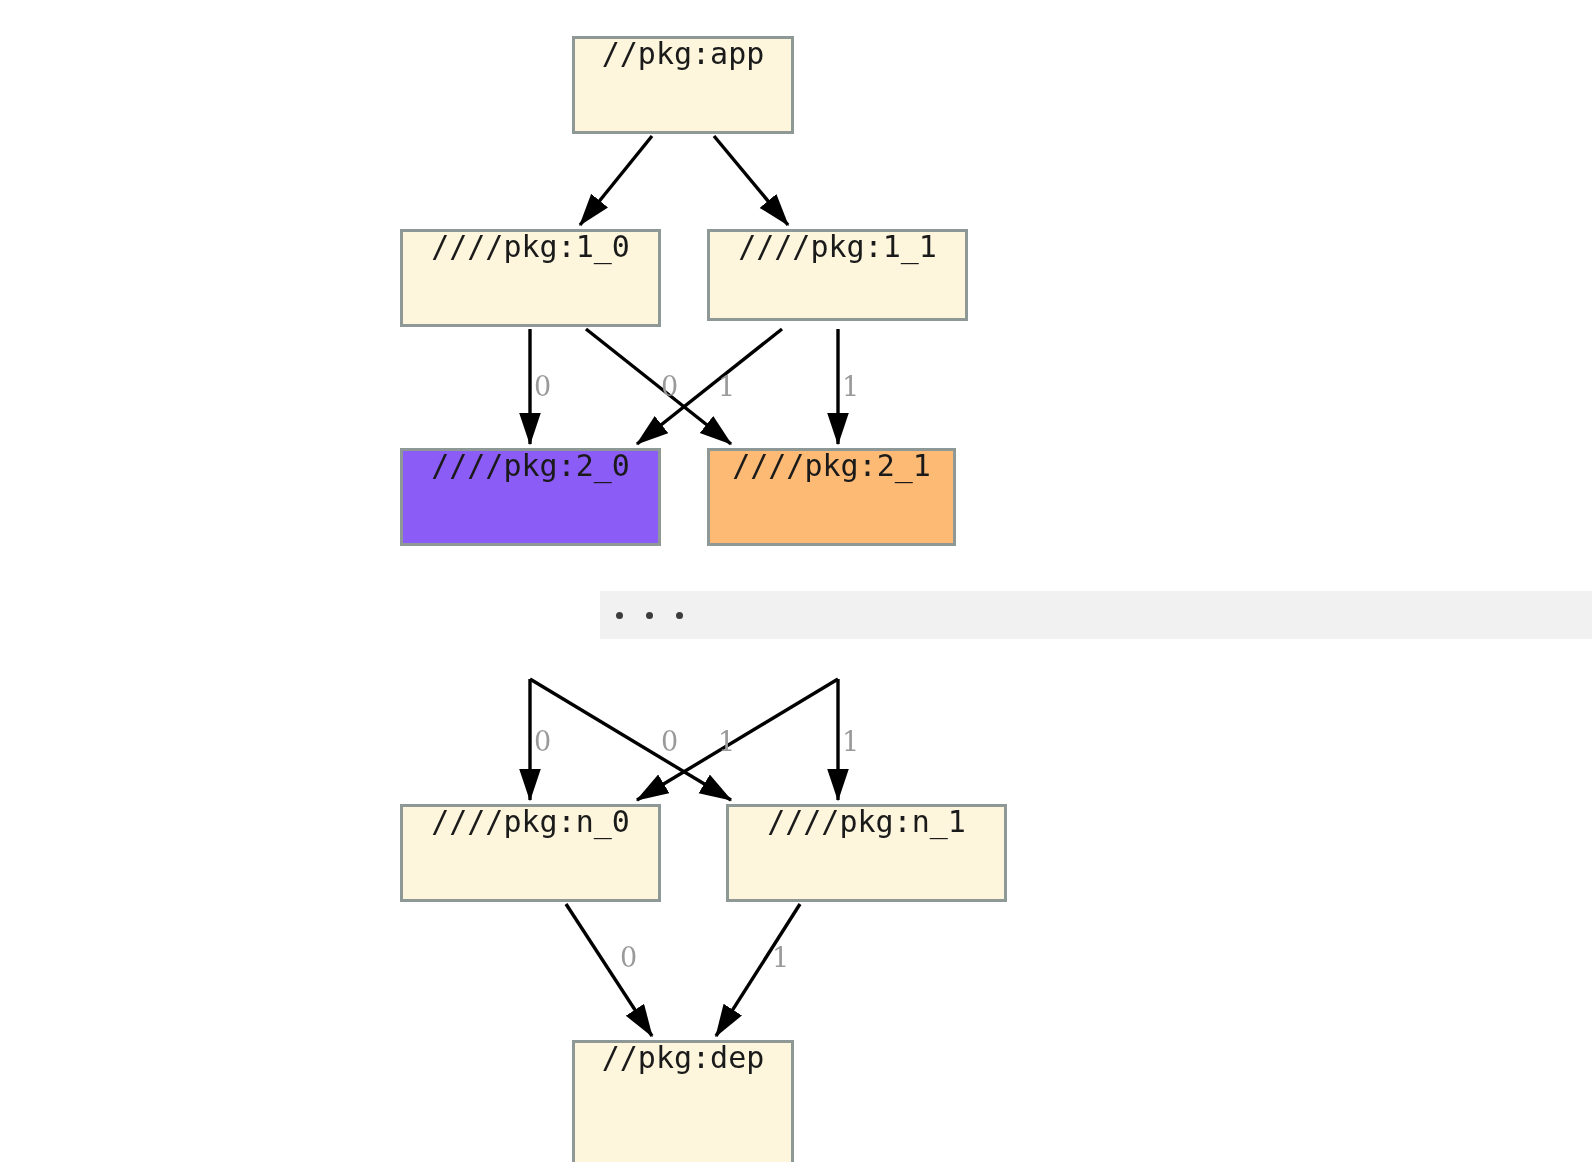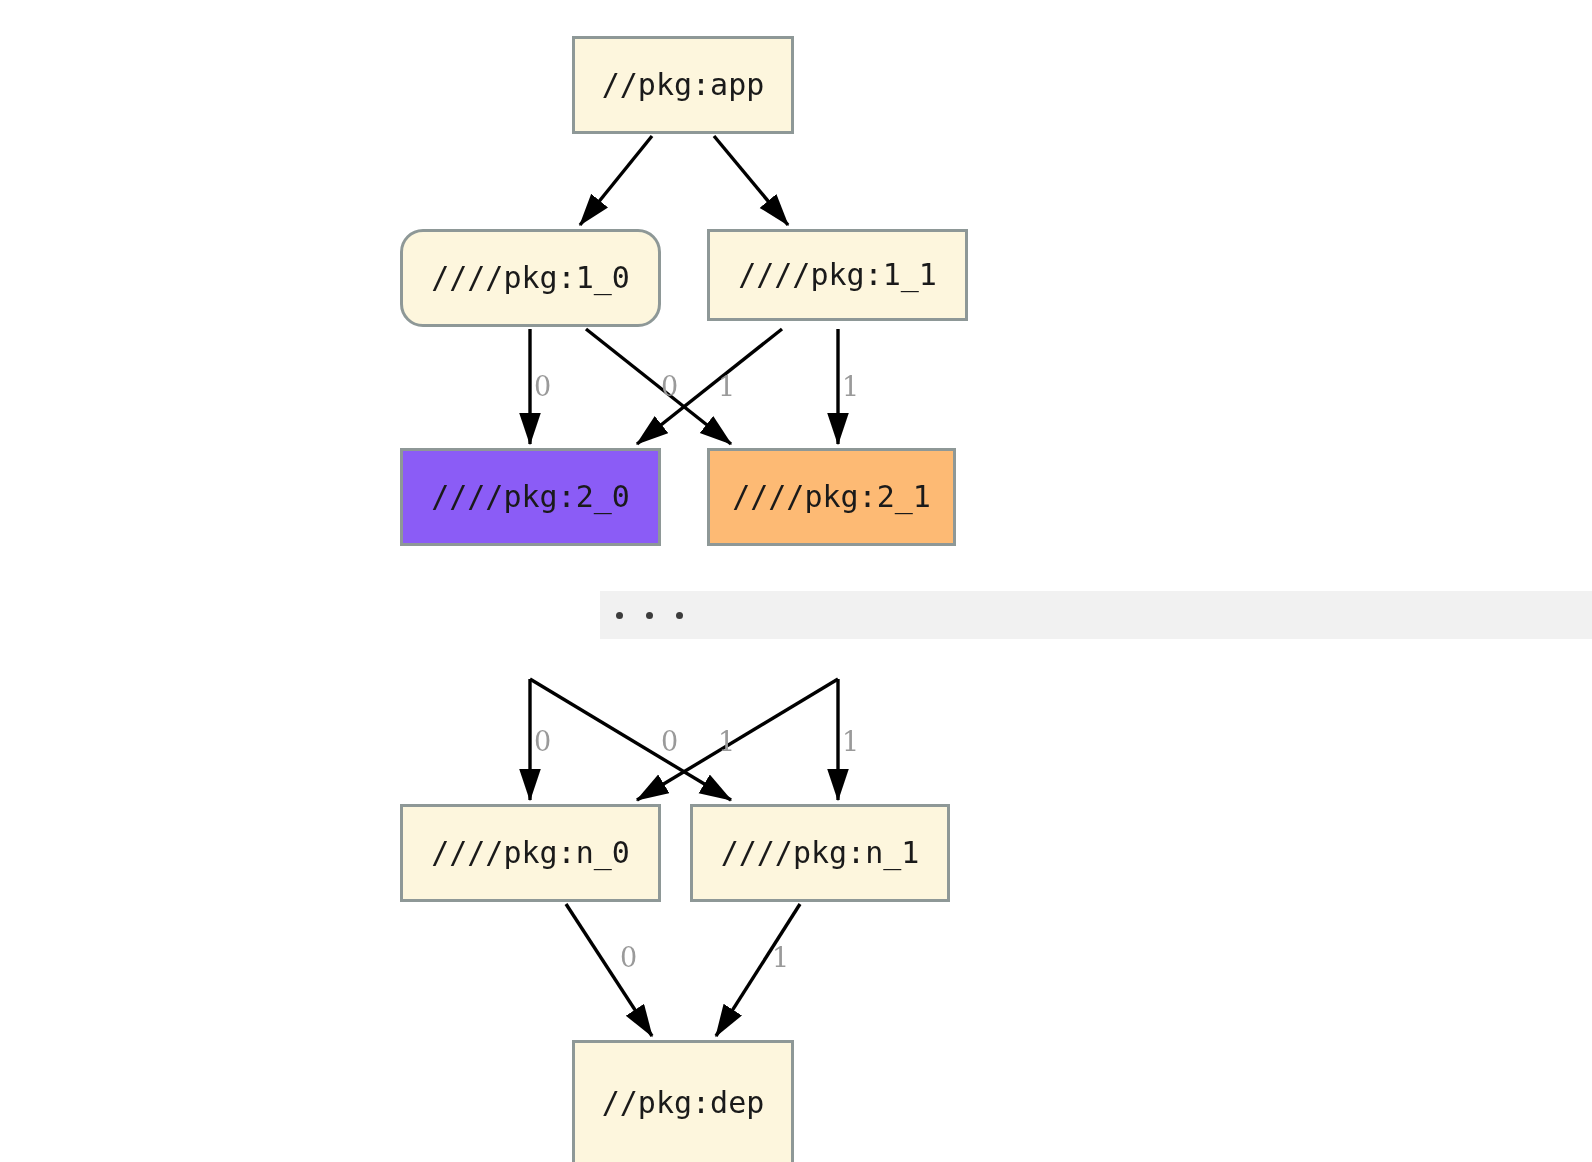--- a/index.html
+++ b/index.html
@@ -24,21 +24,20 @@
     width: 1592px;
     height: 1162px;
     overflow: visible;
   }
   .node-box {
     position: absolute;
     box-sizing: border-box;
     background: #fdf6dd;
     border: 3px solid #8b5cf6;
     display: flex;
-    align-items: center;
     justify-content: center;
     z-index: 3;
   }
   .node-label {
     font-family: "DejaVu Sans Mono", "Liberation Mono", monospace;
     font-size: 30px;
     color: #1a1a1a;
     letter-spacing: 0px;
     white-space: nowrap;
     line-height: 1;
@@ -104,36 +103,36 @@
         <line x1="838" y1="679" x2="838" y2="800" stroke="#000000" stroke-width="3.4" marker-end="url(#arrowhead)"></line>
         <line x1="566" y1="904" x2="652" y2="1036" stroke="#000000" stroke-width="3.4" marker-end="url(#arrowhead)"></line>
         <line x1="800" y1="904" x2="716" y2="1036" stroke="#000000" stroke-width="3.4" marker-end="url(#arrowhead)"></line>
       </g>
   </svg>
 
   <div id="node-layer">
       <div class="node-box" style="left: 572px; top: 36px; width: 222px; height: 98px; background: rgb(253, 246, 221); border-color: rgb(142, 152, 151);">
         <span class="node-label">//pkg:app</span>
       </div>
-      <div class="node-box" style="left: 400px; top: 229px; width: 261px; height: 98px; background: rgb(253, 246, 221); border-color: rgb(142, 152, 151); border-radius: 23px;">
+      <div class="node-box" style="left: 400px; top: 229px; width: 261px; height: 98px; background: rgb(253, 246, 221); border-color: rgb(142, 152, 151);">
         <span class="node-label">////pkg:1_0</span>
       </div>
       <div class="node-box" style="left: 707px; top: 229px; width: 261px; height: 92px; background: rgb(253, 246, 221); border-color: rgb(142, 152, 151);">
         <span class="node-label">////pkg:1_1</span>
       </div>
       <div class="node-box" style="left: 400px; top: 448px; width: 261px; height: 98px; background: #8b5cf6; border-color: rgb(142, 152, 151);">
         <span class="node-label">////pkg:2_0</span>
       </div>
       <div class="node-box" style="left: 707px; top: 448px; width: 249px; height: 98px; background: #fdba74; border-color: rgb(142, 152, 151);">
         <span class="node-label">////pkg:2_1</span>
       </div>
       <div class="node-box" style="left: 400px; top: 804px; width: 261px; height: 98px; background: rgb(253, 246, 221); border-color: rgb(142, 152, 151);">
         <span class="node-label">////pkg:n_0</span>
       </div>
-      <div class="node-box" style="left: 690px; top: 804px; width: 260px; height: 98px; background: rgb(253, 246, 221); border-color: rgb(142, 152, 151);">
+      <div class="node-box" style="left: 726px; top: 804px; width: 281px; height: 98px; background: rgb(253, 246, 221); border-color: rgb(142, 152, 151);">
         <span class="node-label">////pkg:n_1</span>
       </div>
       <div class="node-box" style="left: 572px; top: 1040px; width: 222px; height: 126px; background: rgb(253, 246, 221); border-color: rgb(142, 152, 151);">
         <span class="node-label">//pkg:dep</span>
       </div>
       <div class="edge-label" style="left: 534px; top: 373px; color: rgb(154, 154, 154);">0</div>
       <div class="edge-label" style="left: 718px; top: 373px; color: rgb(154, 154, 154);">1</div>
       <div class="edge-label" style="left: 661px; top: 373px; color: rgb(154, 154, 154);">0</div>
       <div class="edge-label" style="left: 842px; top: 373px; color: rgb(154, 154, 154);">1</div>
       <div class="edge-label" style="left: 534px; top: 728px; color: rgb(154, 154, 154);">0</div>

